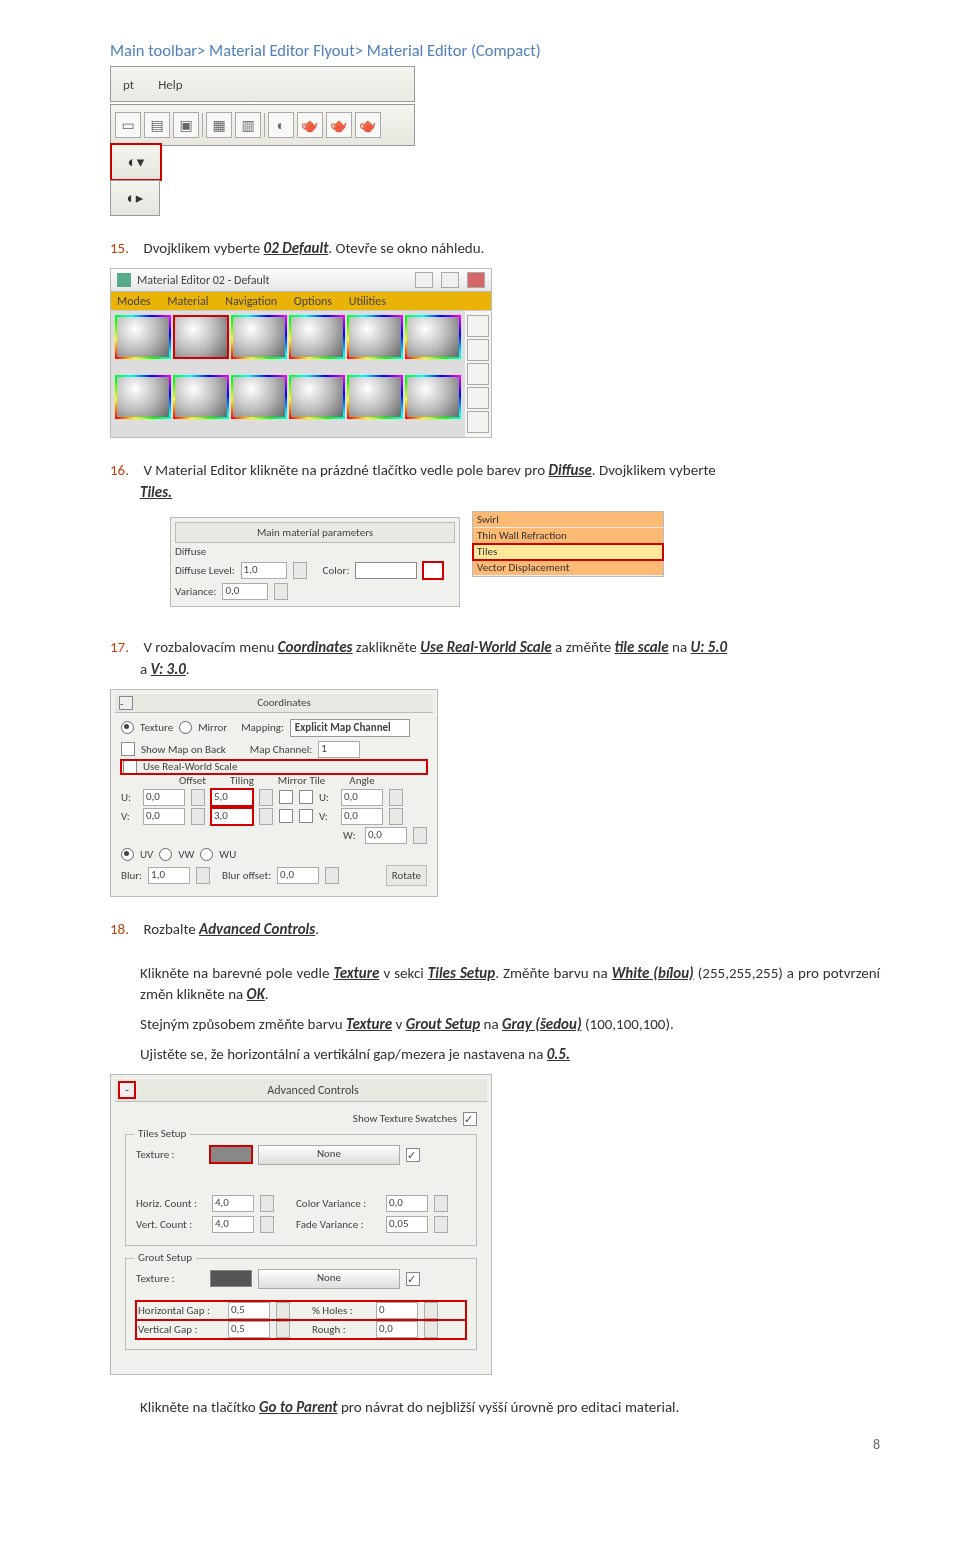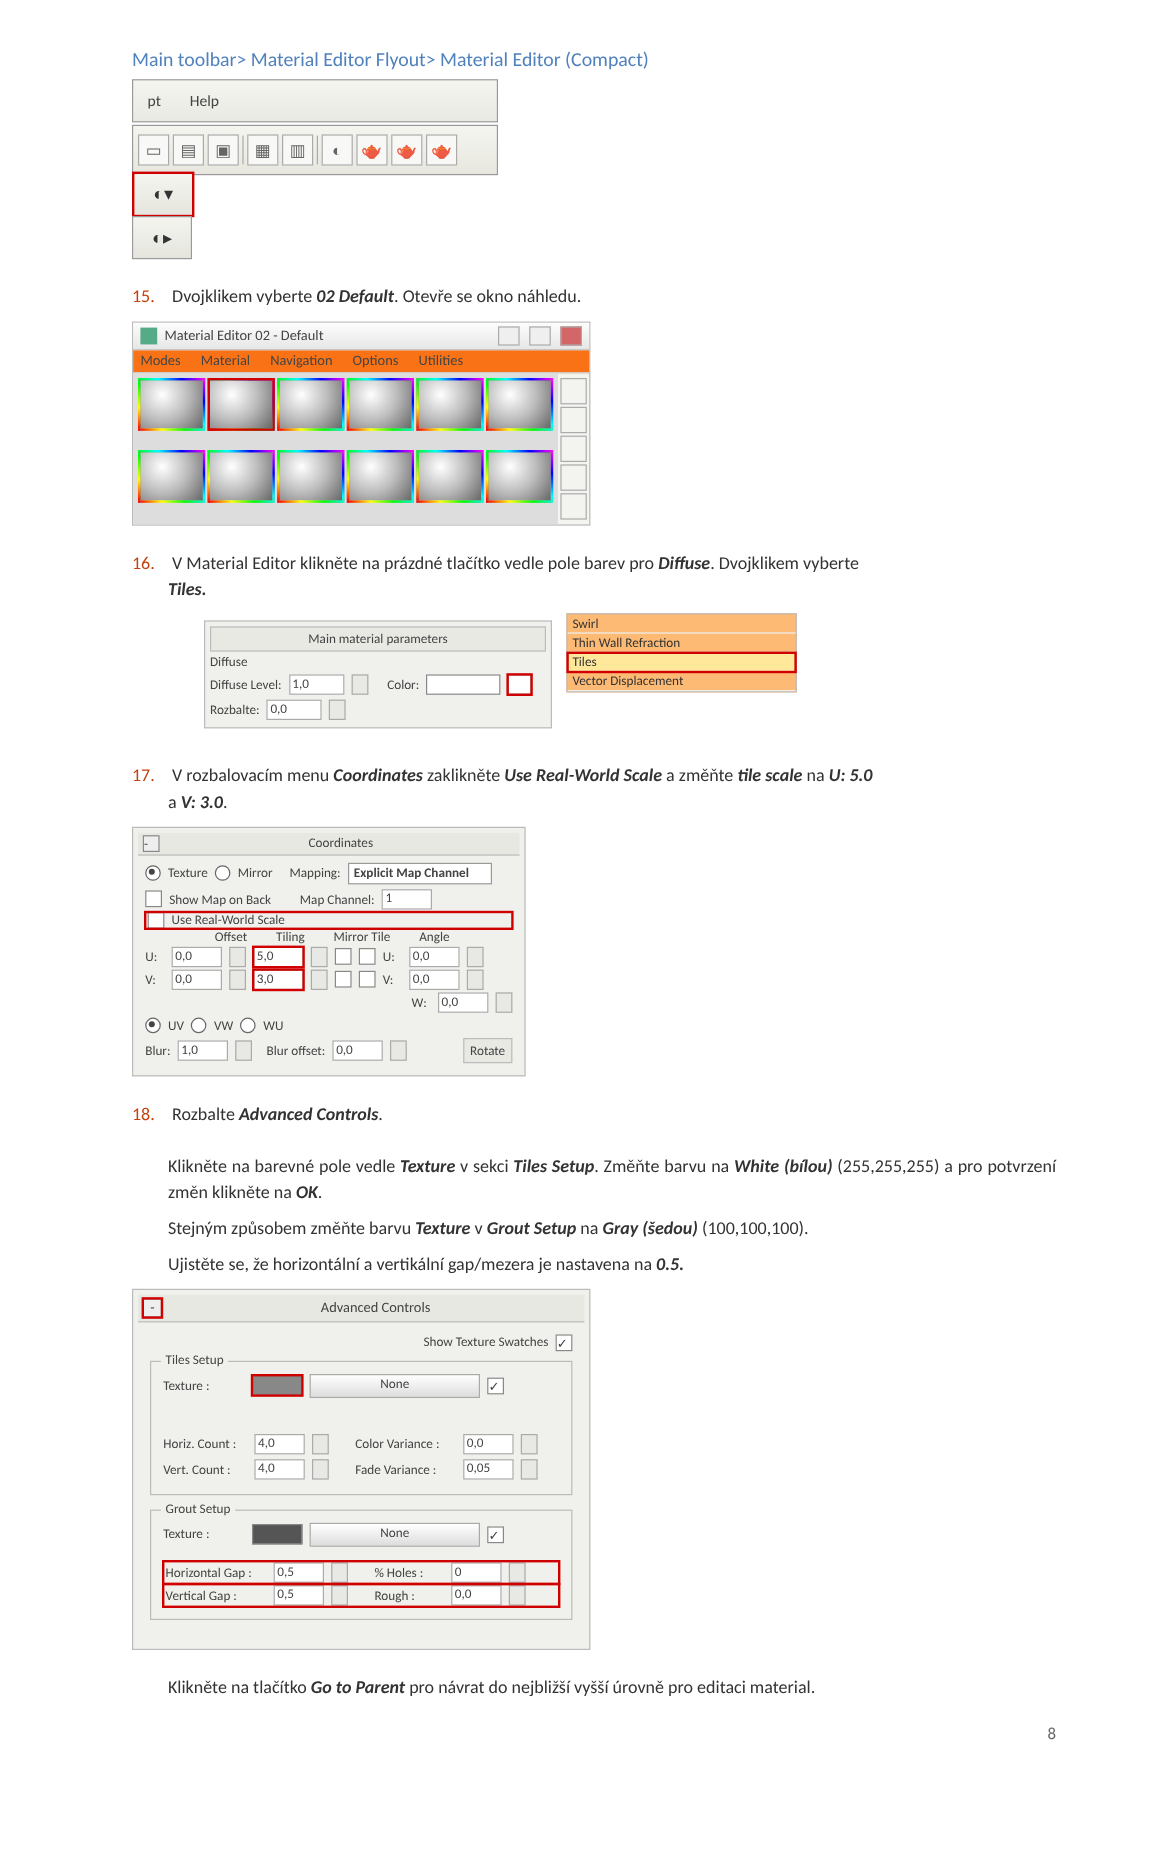--- a/index.html
+++ b/index.html
@@ -76,41 +76,41 @@
   .step {
     margin: 22px 0 8px 0;
     line-height: 1.45;
   }
   .step .num {
     color: #c2410c;
     margin-right: 4px;
     display: inline-block;
     width: 26px;
   }
-  .bi { font-weight: bold; font-style: italic; }
+  .bi { font-weight: bold; font-style: italic; text-decoration: underline; }
   .fig {
     border: 1px solid #bbb;
     background: #f4f4f0;
     margin: 6px 0 8px 0;
     font-size: 12px;
     color: #444;
   }
   .win-title {
     background: linear-gradient(#fdfdfd, #e6e6e6);
     border-bottom: 1px solid #bbb;
     padding: 3px 6px;
     display: flex;
     align-items: center;
     gap: 6px;
   }
   .win-title .t { flex: 1; }
   .win-ctrl { width: 16px; height: 14px; border:1px solid #aaa; background:#efefef; margin-left:2px; }
   .win-ctrl.close { background:#d36666; }
   .menu-bar {
-    background: #f97316;
+    background: #eab308;
     border-bottom: 1px solid #ccc;
     padding: 2px 6px;
     font-size: 12px;
   }
   .menu-bar span { margin-right: 14px; }
   .sphere-grid {
     display: grid;
     grid-template-columns: repeat(6, 56px);
     gap: 2px;
     padding: 4px;
@@ -287,21 +287,21 @@
       </div>
   <div class="row-inline">
     <span>Diffuse Level:</span>
     <span class="input-sm">1,0</span>
         <span class="spin"></span>
     <span style="margin-left:10px;">Color:</span>
     <span class="colorbox"></span>
     <span class="colorbox red" style="width:18px;"></span>
   </div>
   <div class="row-inline">
-    <span>Rozbalte:</span>
+    <span>Variance:</span>
     <span class="input-sm">0,0</span>
         <span class="spin"></span>
   </div>
 </div>
 <div class="list-col">
   <div class="li">Swirl</div>
   <div class="li">Thin Wall Refraction</div>
   <div class="li sel">Tiles</div>
   <div class="li">Vector Displacement</div>
 </div>

